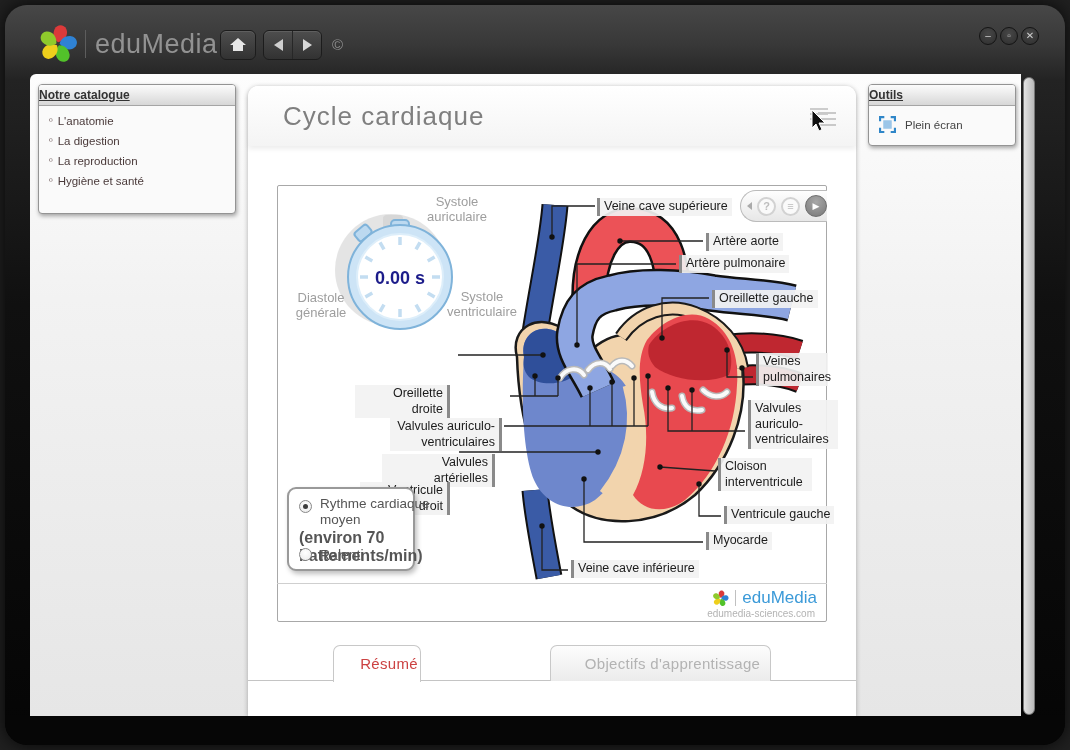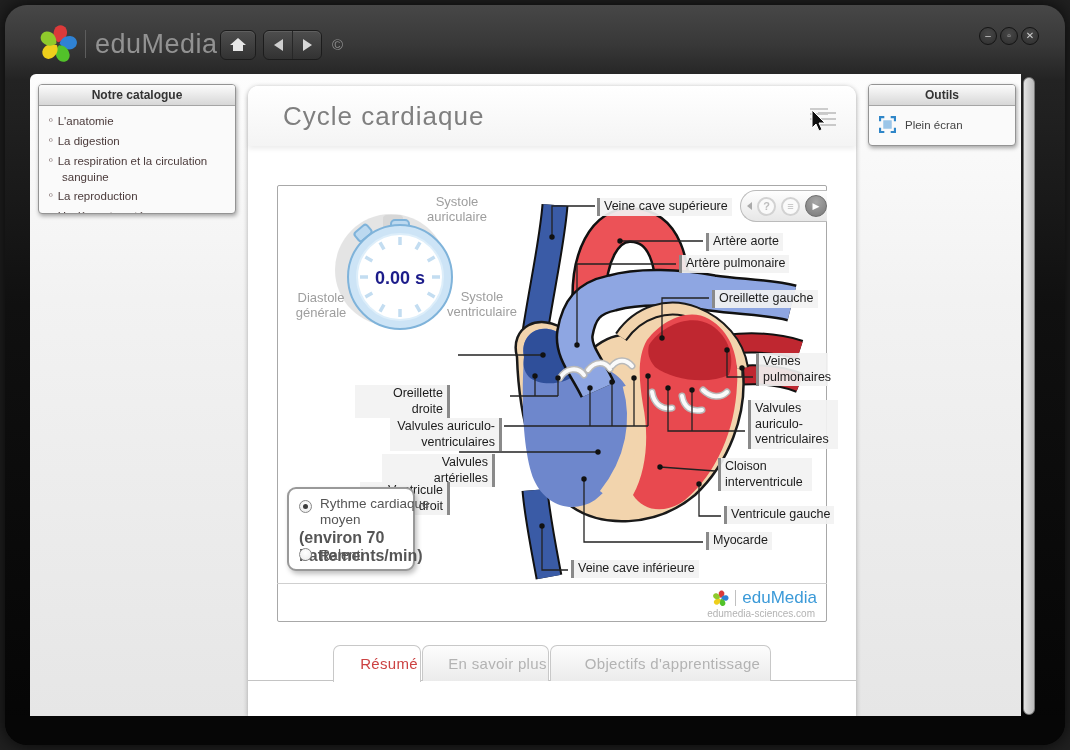--- a/index.html
+++ b/index.html
@@ -33,21 +33,21 @@
   
   .content { position:absolute; left:30px; top:74px; width:991px; height:642px; overflow:hidden;
     background:linear-gradient(180deg,#fdfdfd 0%,#f2f2f2 35%,#e6e6e6 100%); border-radius:6px 0 0 0; }
   .scrollbar { position:absolute; left:1023px; top:77px; width:12px; height:638px; border-radius:6px;
     background:linear-gradient(90deg,#e3e3e3,#b9b9b9); border:1px solid #777; cursor:pointer; }
 
   
   .panel { position:absolute; background:#fafafa; border:1px solid #949494; border-radius:4px;
     box-shadow:1px 2px 4px rgba(0,0,0,0.35); overflow:hidden; }
   .panel-head { height:21px; background:linear-gradient(180deg,#fcfcfc,#d7d7d7); border-bottom:1px solid #a5a5a5;
-    text-align:center; font-size:12px; font-weight:bold; color:#333; line-height:20px; }
+    font-size:12px; font-weight:bold; color:#333; line-height:20px;text-decoration:underline; }
   .catalog { left:38px; top:84px; width:198px; height:130px; }
   .catalog-body { padding:8px 16px 4px 10px; }
   .cat-item { font-size:11.5px; color:#4a3a3a; line-height:1.38; margin-bottom:4px; padding-left:13px; text-indent:-13px; cursor:pointer; }
   .cat-item .blt { color:#8a7a7a; font-size:10px; margin-right:5px; }
   .tools { left:868px; top:84px; width:148px; height:62px; }
   .tools-body { display:flex; align-items:center; padding:10px 10px; gap:9px; cursor:pointer; }
   .tools-label { font-size:11.5px; color:#444; }
 
   
   .main-card { position:absolute; left:248px; top:86px; width:608px; height:630px; background:#fff;
@@ -160,21 +160,20 @@
   </div>
 
   <div class="content"></div>
   <div class="scrollbar"></div>
 
   <div class="panel catalog">
     <div class="panel-head">Notre catalogue</div>
     <div class="catalog-body">
       <div class="cat-item"><span class="blt">º</span><span>L'anatomie</span></div>
       <div class="cat-item"><span class="blt">º</span><span>La digestion</span></div>
-      <div class="cat-item"><span class="blt">º</span><span>La respiration et la circulation sanguine</span></div>
       <div class="cat-item"><span class="blt">º</span><span>La reproduction</span></div>
       <div class="cat-item"><span class="blt">º</span><span>Hygiène et santé</span></div>
     </div>
   </div>
 
   <div class="panel tools">
     <div class="panel-head">Outils</div>
     <div class="tools-body">
       <svg width="17" height="17" viewBox="0 0 16 16">
         <rect x="4" y="4" width="8" height="8" fill="#9cc6e8"></rect>
@@ -398,19 +397,18 @@
     <g stroke="#c9c9c9" stroke-width="2">
         <line x1="10" y1="5" x2="28" y2="5"></line>
         <line x1="10" y1="11" x2="28" y2="11"></line>
         <line x1="10" y1="17" x2="28" y2="17"></line>
       </g>
     <polygon points="4,2 4,20 8,16 11,23 14,21.5 11,15 17,15" fill="#111" stroke="#fff" stroke-width="1"></polygon>
   </svg>
 
   <div class="tabbar-line"></div>
   <div class="tab active" style="left:333px; width:88px;">Résumé</div>
-  <div class="tab" style="left:422px; width:127px;">En savoir plus</div>
   <div class="tab" style="left:550px; width:221px;">Objectifs d'apprentissage</div>
 
 
   <div style="position:absolute; left:5px; right:5px; top:716px; height:29px; background:#060606; border-radius:0 0 22px 22px;"></div>
 
 </div>
 
 </body></html>

